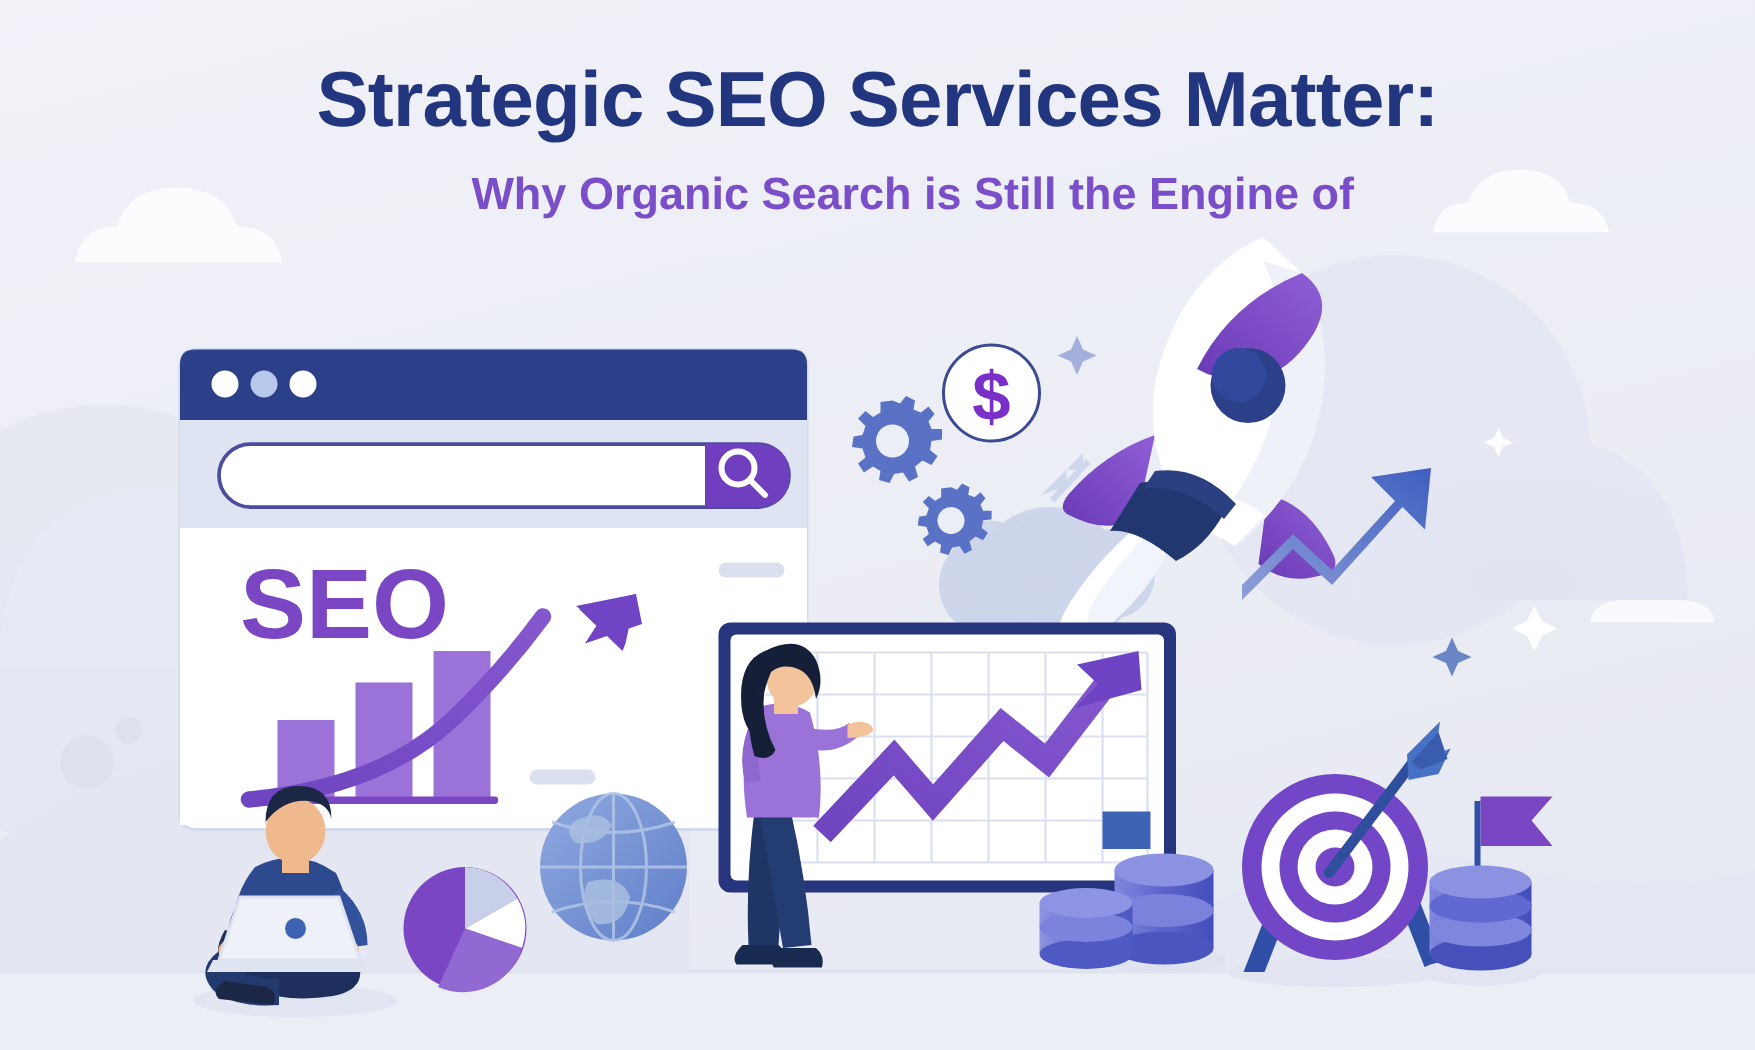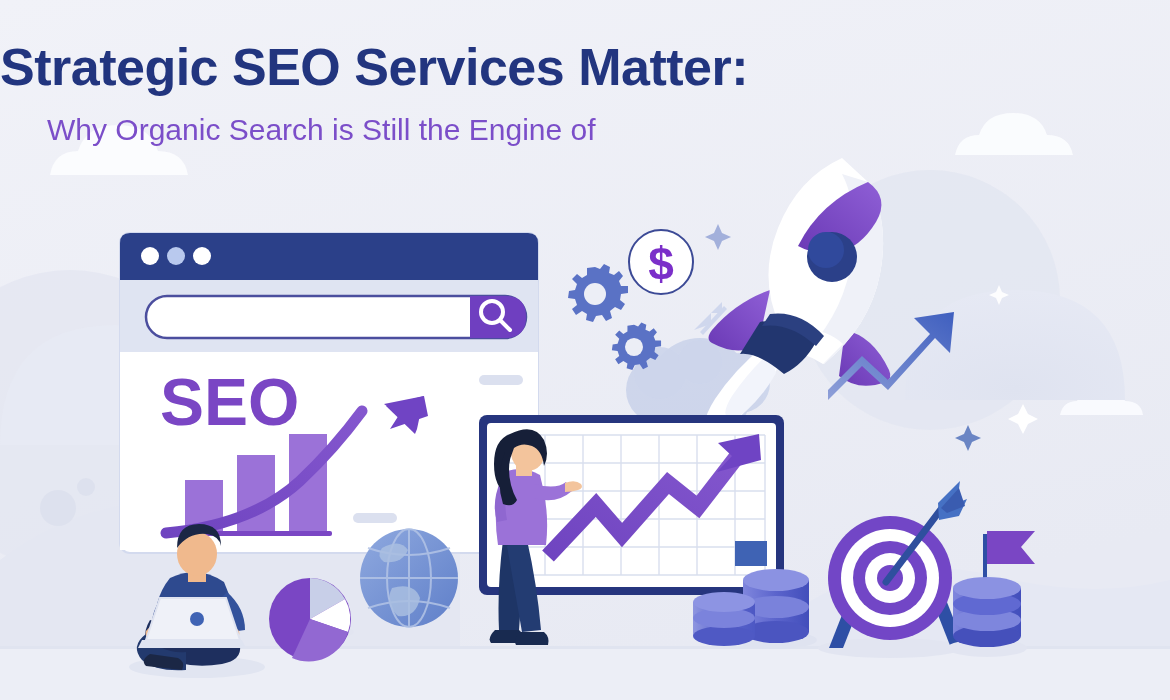--- a/index.html
+++ b/index.html
@@ -4,27 +4,27 @@
 <style>
   html,body{margin:0;padding:0;}
   body{
     width:1170px;height:700px;overflow:hidden;
     font-family:"Liberation Sans", sans-serif;
     background:#edeef6;
     position:relative;
   }
   .stage{position:absolute;inset:0;width:1170px;height:700px;overflow:hidden;}
   .layer{position:absolute;inset:0;width:1170px;height:700px;}
-  .heading-wrap{position:absolute;top:0;left:0;width:1170px;z-index:40;}
+  .heading-wrap{position:absolute;top:0;left:0;width:1170px;text-align:center;z-index:40;}
   .title{
     font-size:52px;font-weight:700;color:#22357f;letter-spacing:-0.5px;
     margin:0;padding-top:40px;line-height:1.05;
   }
   .subtitle{
-    font-size:30px;font-weight:400;color:#7b4ec9;line-height:1.42;
+    font-size:30px;font-weight:700;color:#7b4ec9;line-height:1.42;
     margin:14px 0 0 0;
     padding-left:47px;
   }
   .sub-line{display:block;}
 </style>
 </head>
 <body>
 
 <div class="stage">
 

